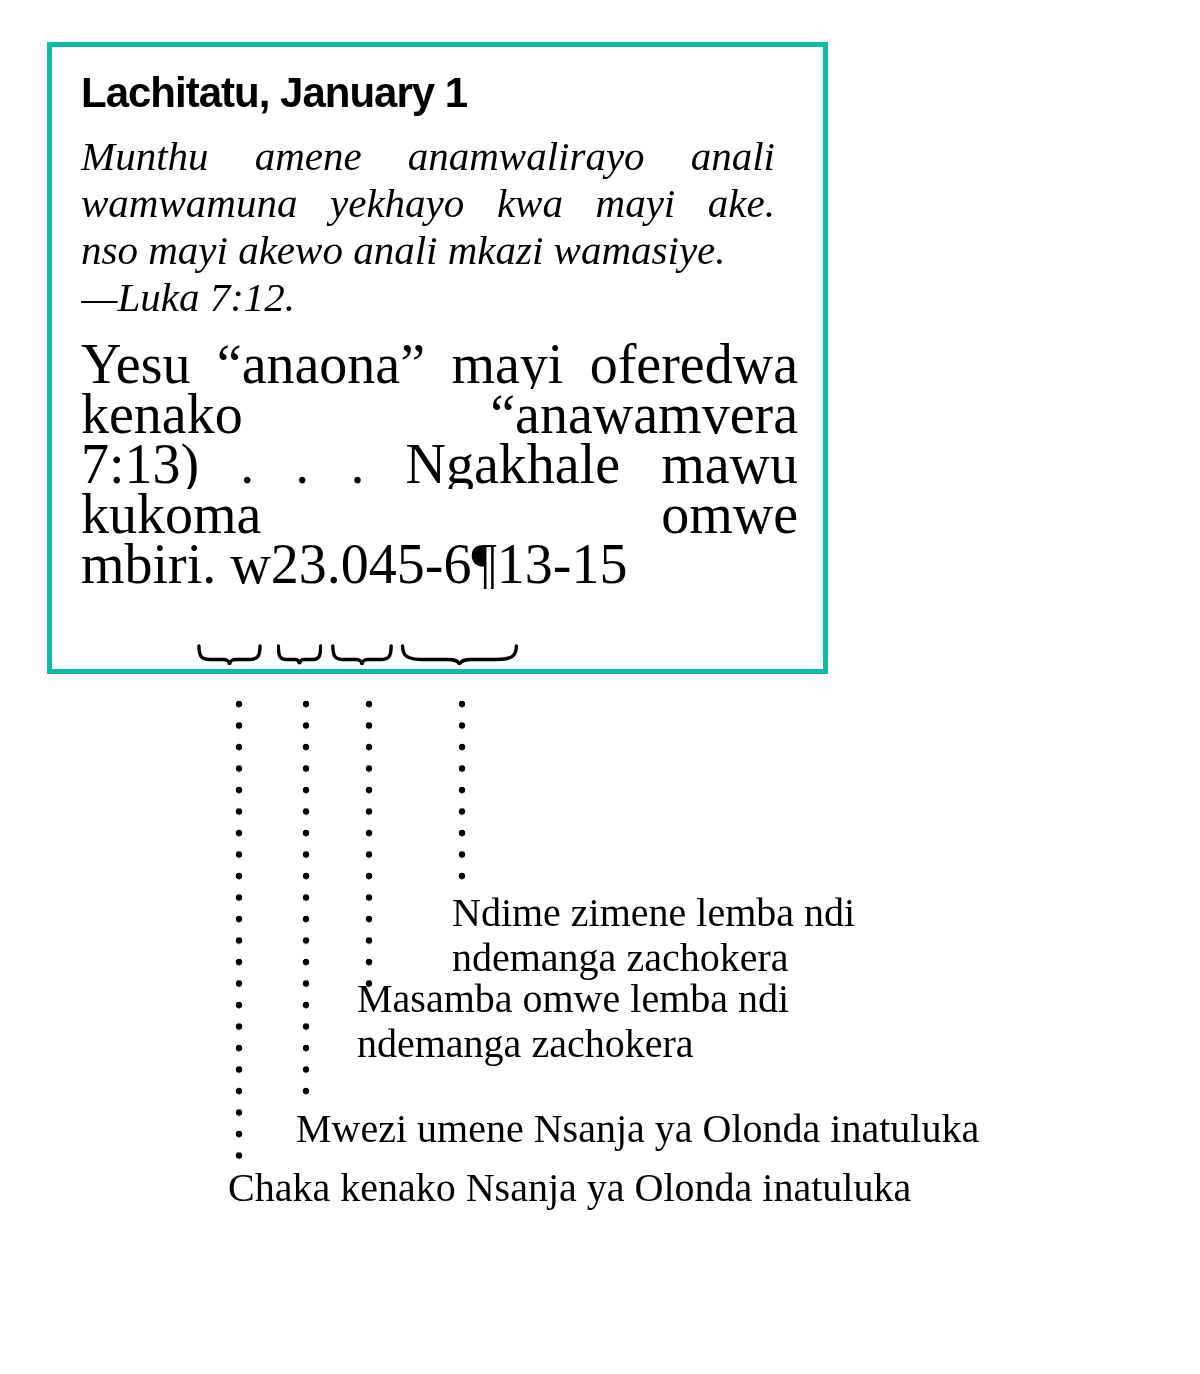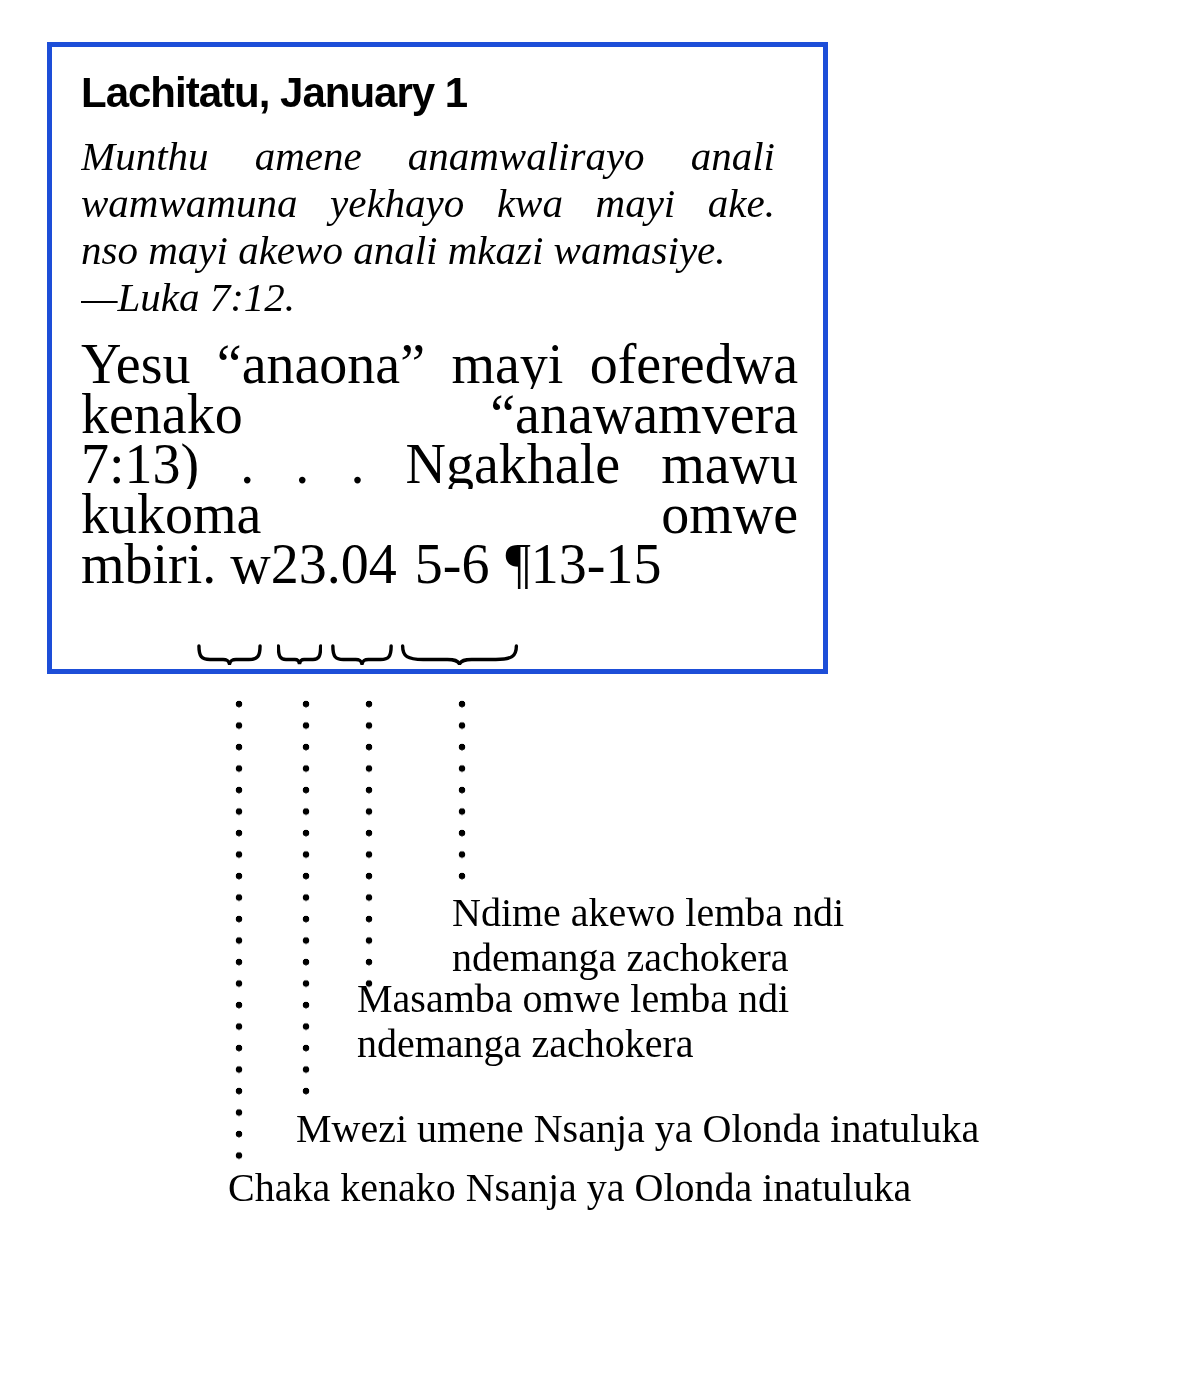--- a/index.html
+++ b/index.html
@@ -6,21 +6,21 @@
   .page{
     position:relative;
     width:1200px;height:1374px;
     background:#ffffff;color:#000000;
     font-family:"Liberation Serif","DejaVu Serif",serif;
     overflow:hidden;
   }
   .card{
     position:absolute;left:47px;top:42px;
     width:781px;height:632px;
-    border:5px solid #1d4ed8;
+    border:5px solid #14b8a6;
     box-sizing:border-box;
     padding:22px 29px 0 29px;
     background:#ffffff;
   }
   .heading{
     font-family:"Liberation Sans","DejaVu Sans",sans-serif;
     font-weight:bold;
     font-size:42px;line-height:48px;letter-spacing:-1px;
     margin:0 0 16px 0;
   }
@@ -31,22 +31,22 @@
   }
   .sline{height:47px;overflow:hidden;}
   .comment{
     font-size:56px;line-height:50px;
     width:717px;
   }
   .cline{height:50px;overflow:hidden;}
   .jl{text-align:justify;}
   .jl::after{content:"";display:inline-block;width:100%;height:0;}
   .citation-pub{margin-left:14px;}
-  .citation-pages{margin-left:18px;}
-  .citation-paras{margin-left:16px;}
+  .citation-pages{}
+  .citation-paras{}
   .brace{position:absolute;height:22px;}
   .brace svg{display:block;width:100%;height:100%;}
   .dotline{
     position:absolute;width:8px;
     background-image:radial-gradient(circle at 4px 4px,#000 3.1px,rgba(0,0,0,0) 3.6px);
     background-size:8px 21.5px;
     background-repeat:repeat-y;
   }
   .legend-label{
     position:absolute;
@@ -99,21 +99,21 @@
         <path d="M3,3 C3,13.5 7,16.5 20,16.5 L40,16.5 C46,16.5 48.5,17.5 50,21 C51.5,17.5 54,16.5 60,16.5 L80,16.5 C93,16.5 97,13.5 97,3" fill="none" stroke="#000" stroke-width="3.4" stroke-linecap="round" vector-effect="non-scaling-stroke"></path>
       </svg>
   </div>
 
   <div class="dotline" style="left:235px;top:700px;height:460px;"></div>
   <div class="dotline" style="left:302px;top:700px;height:395px;"></div>
   <div class="dotline" style="left:365px;top:700px;height:288px;"></div>
   <div class="dotline" style="left:458px;top:700px;height:180px;"></div>
 
   <div class="legend-label" style="left:452px;top:890px;">
-    <div>Ndime akewo lemba ndi</div>
+    <div>Ndime zimene lemba ndi</div>
     <div>ndemanga zachokera</div>
   </div>
 
   <div class="legend-label" style="left:357px;top:976px;">
     <div>Masamba omwe lemba ndi</div>
     <div>ndemanga zachokera</div>
   </div>
 
   <div class="legend-label" style="left:296px;top:1106px;"><span>Mwezi umene </span><span class="pub-title">Nsanja ya Olonda</span><span> inatuluka</span></div>
 

